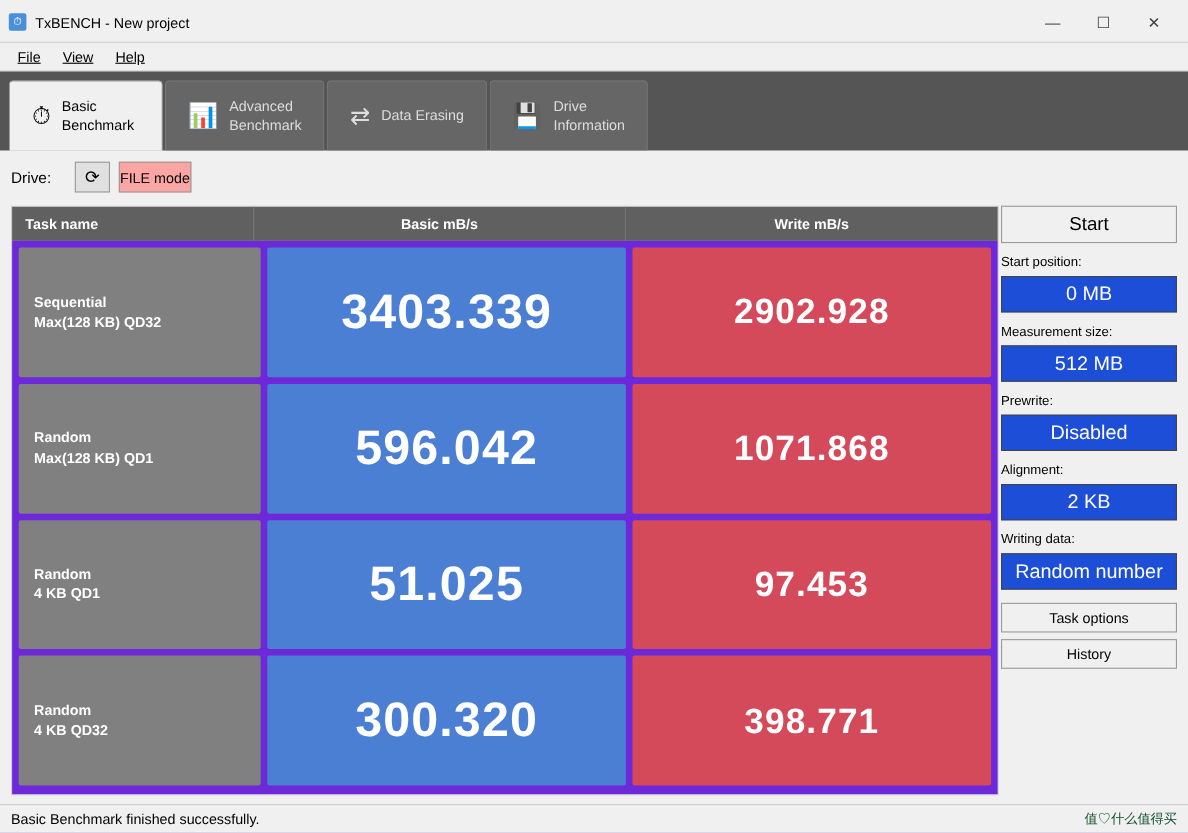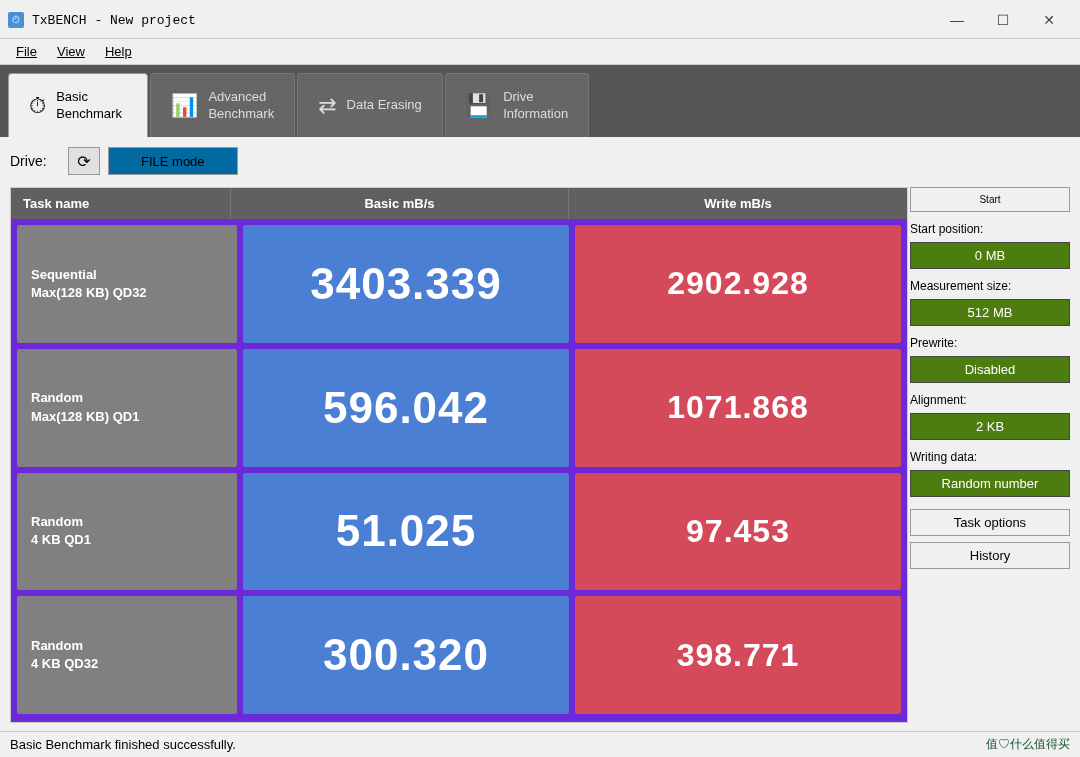--- a/index.html
+++ b/index.html
@@ -35,21 +35,20 @@
       border-radius: 2px;
       display: flex;
       align-items: center;
       justify-content: center;
       font-size: 10px;
       color: white;
     }
     .title-text {
       font-size: 13px;
       color: #000;
-      font-family: Liberation Mono, monospace;
     }
     .title-controls {
       display: flex;
       gap: 0;
     }
     .title-btn {
       width: 46px;
       height: 28px;
       background: transparent;
       border: none;
@@ -151,22 +150,22 @@
       height: 28px;
       background: #e0e0e0;
       border: 1px solid #999;
       cursor: pointer;
       display: flex;
       align-items: center;
       justify-content: center;
       font-size: 16px;
     }
     .file-mode-btn {
-      padding: 4px 32px;
-      background: #0369a1;
+      padding: 4px 0;
+      background: #fca5a5;
       border: 1px solid #999;
       font-size: 13px;
       cursor: pointer;
       height: 28px;
     }
 
     
     .content-area {
       flex: 1;
       display: flex;
@@ -261,34 +260,34 @@
     .right-btn {
       padding: 5px 8px;
       background: #f0f0f0;
       border: 1px solid #999;
       font-size: 13px;
       cursor: pointer;
       text-align: center;
       width: 100%;
     }
     .right-btn.start-btn {
-      font-size: 10px;
+      font-size: 17px;
       padding: 6px;
     }
 
     .param-label {
       font-size: 12px;
       color: #000;
       margin-top: 4px;
     }
 
     .param-value {
-      background: #4d7c0f;
-      color: white;
-      font-size: 13px;
+      background: #1d4ed8;
+      color: white;
+      font-size: 18px;
       padding: 5px 8px;
       text-align: center;
       width: 100%;
       border: 1px solid #444;
     }
 
     
     .status-bar {
       background: #f0f0f0;
       border-top: 1px solid #ccc;

